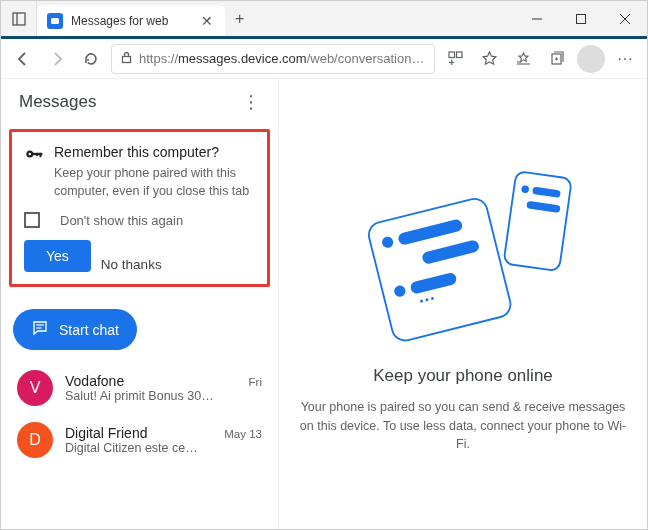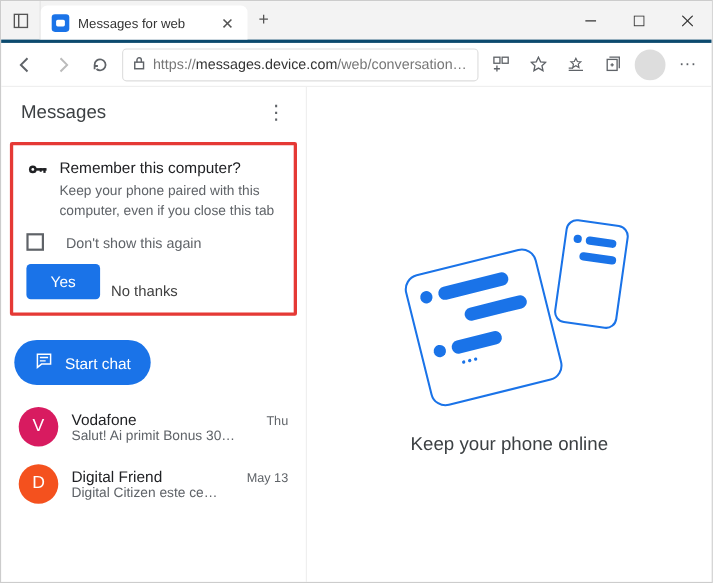--- a/index.html
+++ b/index.html
@@ -196,21 +196,21 @@
           </svg></span>
       <span>Start chat</span>
     </button>
 
     <div id="conv-list">
         <div class="conv">
           <div class="conv-avatar" style="background:#d81b60">V</div>
           <div class="conv-body">
             <div class="conv-top">
               <span class="conv-name">Vodafone</span>
-              <span class="conv-time">Thu</span>
+              <span class="conv-time">Fri</span>
             </div>
             <div class="conv-preview">Salut! Ai primit Bonus 30…</div>
           </div>
         </div>
         <div class="conv">
           <div class="conv-avatar" style="background:#f4511e">D</div>
           <div class="conv-body">
             <div class="conv-top">
               <span class="conv-name">Digital Friend</span>
               <span class="conv-time">May 13</span>
@@ -237,14 +237,15 @@
         <rect x="90" y="72" width="70" height="13" rx="6.5"></rect>
         <rect x="110" y="98" width="62" height="13" rx="6.5"></rect>
         <circle cx="78" cy="132" r="6"></circle>
         <rect x="90" y="126" width="50" height="13" rx="6.5"></rect>
         <circle cx="98" cy="148" r="1.6"></circle>
           <circle cx="104" cy="148" r="1.6"></circle>
           <circle cx="110" cy="148" r="1.6"></circle>
       </g>
     </svg>
     <div class="main-title">Keep your phone online</div>
+    <div class="main-body">Your phone is paired so you can send &amp; receive messages on this device. To use less data, connect your phone to Wi-Fi.</div>
   </div>
 </div>
 
 </body></html>

